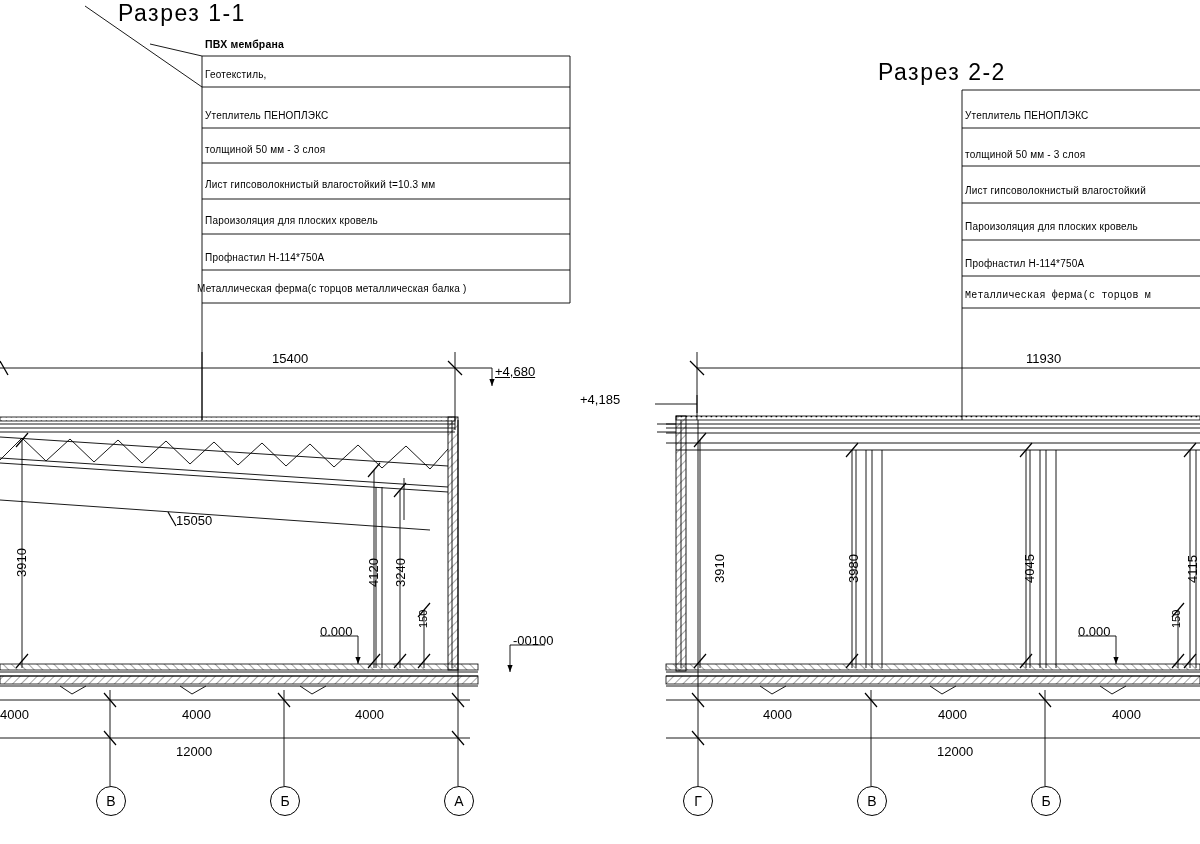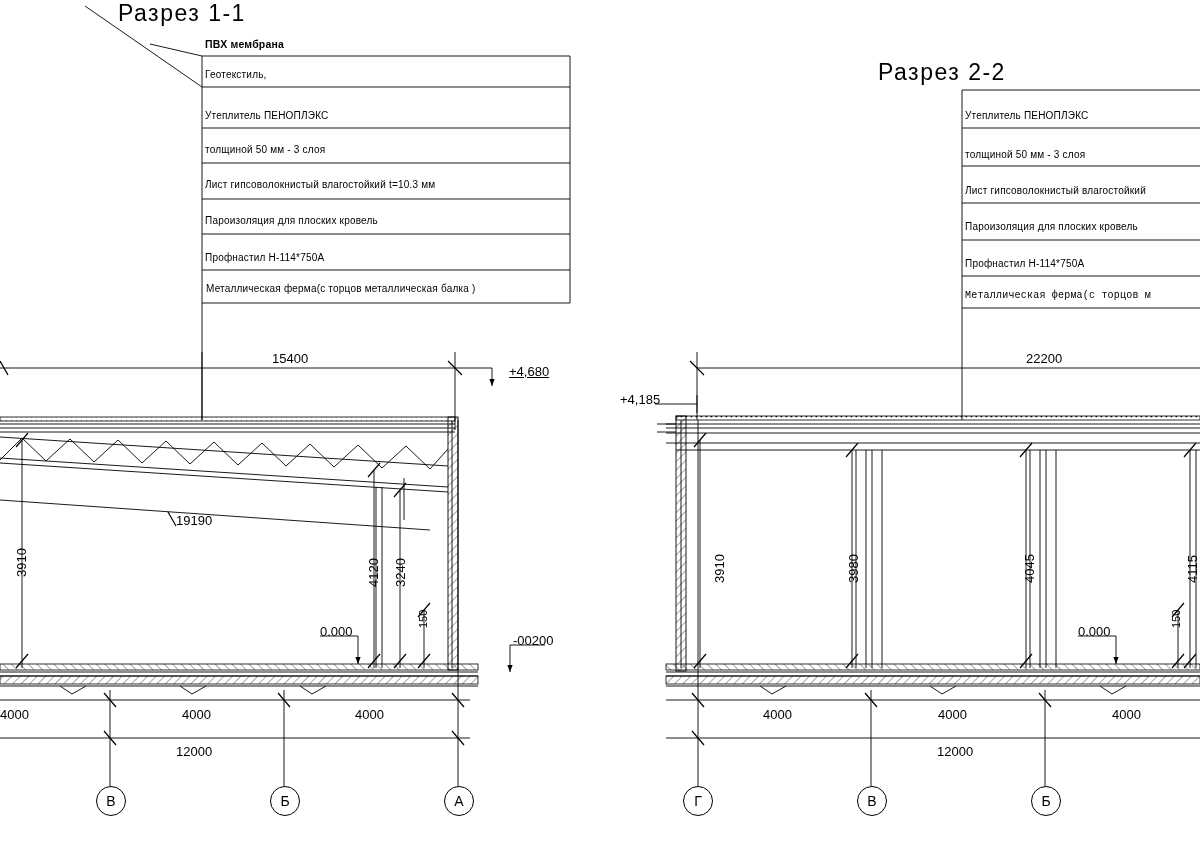--- a/index.html
+++ b/index.html
@@ -82,48 +82,48 @@
   <div class="title" id="title2">Разрез 2-2</div>
 
   <div>
     <div class="notetext small" style="left:205px; top:38px;font-weight:bold;">ПВХ мембрана</div>
     <div class="notetext" style="left:205px; top:69px;">Геотекстиль,</div>
     <div class="notetext" style="left:205px; top:110px;">Утеплитель ПЕНОПЛЭКС</div>
     <div class="notetext" style="left:205px; top:144px;">толщиной 50 мм - 3 слоя</div>
     <div class="notetext" style="left:205px; top:179px;">Лист гипсоволокнистый влагостойкий t=10.3 мм</div>
     <div class="notetext" style="left:205px; top:215px;">Пароизоляция для плоских кровель</div>
     <div class="notetext" style="left:205px; top:252px;">Профнастил Н-114*750А</div>
-    <div class="notetext" style="left:206px; top:283px;">Металлическая ферма(с торцов металлическая балка )</div>
+    <div class="notetext" style="left:197px; top:283px;">Металлическая ферма(с торцов металлическая балка )</div>
   </div>
 
   <div>
     <div class="notetext" style="left:965px; top:110px;">Утеплитель ПЕНОПЛЭКС</div>
     <div class="notetext" style="left:965px; top:149px;">толщиной 50 мм - 3 слоя</div>
     <div class="notetext" style="left:965px; top:185px;text-align:right;">Лист гипсоволокнистый влагостойкий</div>
     <div class="notetext" style="left:965px; top:221px;">Пароизоляция для плоских кровель</div>
     <div class="notetext" style="left:965px; top:258px;">Профнастил Н-114*750А</div>
     <div class="notetext" style="left:965px; top:290px;font-family:Liberation Mono, monospace;">Металлическая ферма(с торцов м</div>
   </div>
 
   <div class="dimtext" style="left:272px; top:351px;">15400</div>
-  <div class="dimtext" style="left:509px; top:364px;text-decoration:underline;">+4,680</div>
-  <div class="dimtext" style="left:176px; top:513px;">19190</div>
+  <div class="dimtext" style="left:495px; top:364px;text-decoration:underline;">+4,680</div>
+  <div class="dimtext" style="left:176px; top:513px;">15050</div>
   <div class="dimtext v" style="left:14px; top:577px;">3910</div>
   <div class="dimtext v" style="left:366px; top:587px;">4120</div>
   <div class="dimtext v" style="left:393px; top:587px;">3240</div>
   <div class="dimtext v smalltext" style="left:417px; top:628px;">150</div>
   <div class="dimtext" style="left:320px; top:624px;">0.000</div>
-  <div class="dimtext" style="left:513px; top:633px;">-00200</div>
+  <div class="dimtext" style="left:513px; top:633px;">-00100</div>
   <div class="dimtext" style="left:0px; top:707px;">4000</div>
   <div class="dimtext" style="left:182px; top:707px;">4000</div>
   <div class="dimtext" style="left:355px; top:707px;">4000</div>
   <div class="dimtext" style="left:176px; top:744px;">12000</div>
 
-  <div class="dimtext" style="left:1026px; top:351px;">22200</div>
-  <div class="dimtext" style="left:620px; top:392px;">+4,185</div>
+  <div class="dimtext" style="left:1026px; top:351px;">11930</div>
+  <div class="dimtext" style="left:580px; top:392px;">+4,185</div>
   <div class="dimtext v" style="left:712px; top:583px;">3910</div>
   <div class="dimtext v" style="left:846px; top:583px;">3980</div>
   <div class="dimtext v" style="left:1022px; top:583px;">4045</div>
   <div class="dimtext v" style="left:1185px; top:583px;">4115</div>
   <div class="dimtext v smalltext" style="left:1170px; top:628px;">150</div>
   <div class="dimtext" style="left:1078px; top:624px;">0.000</div>
   <div class="dimtext" style="left:763px; top:707px;">4000</div>
   <div class="dimtext" style="left:938px; top:707px;">4000</div>
   <div class="dimtext" style="left:1112px; top:707px;">4000</div>
   <div class="dimtext" style="left:937px; top:744px;">12000</div>

